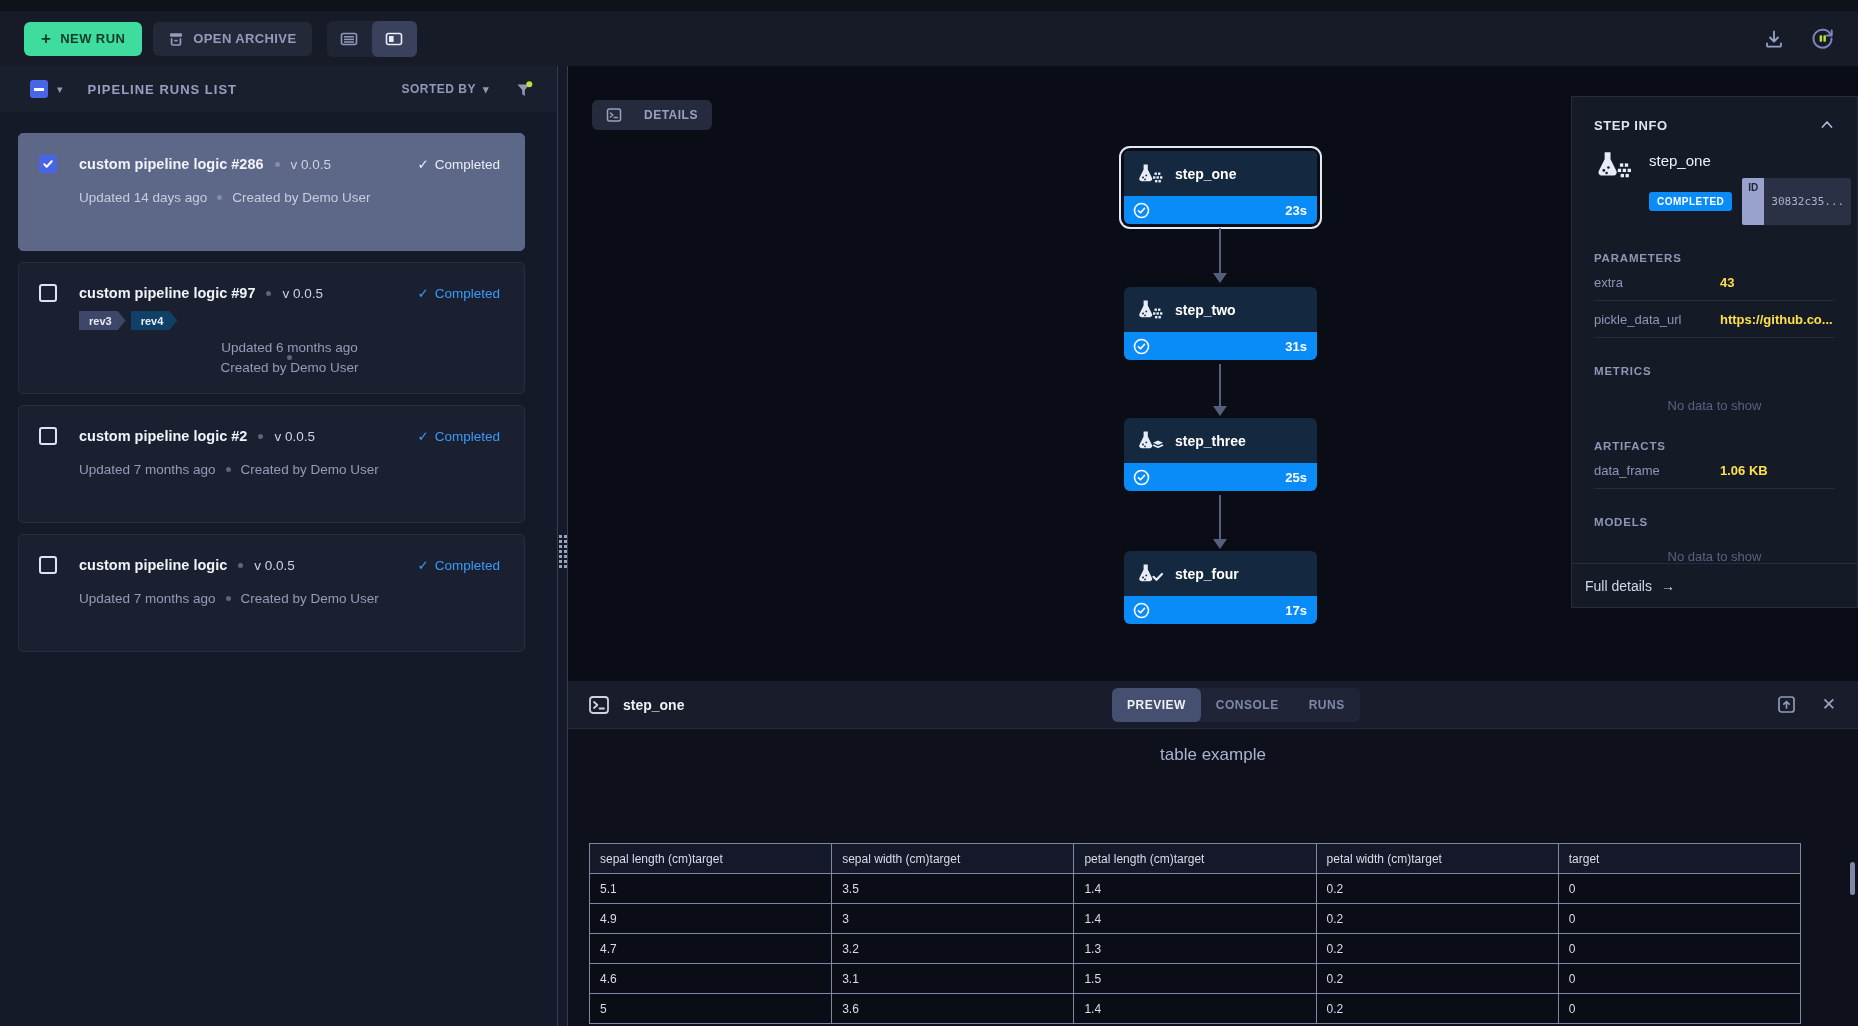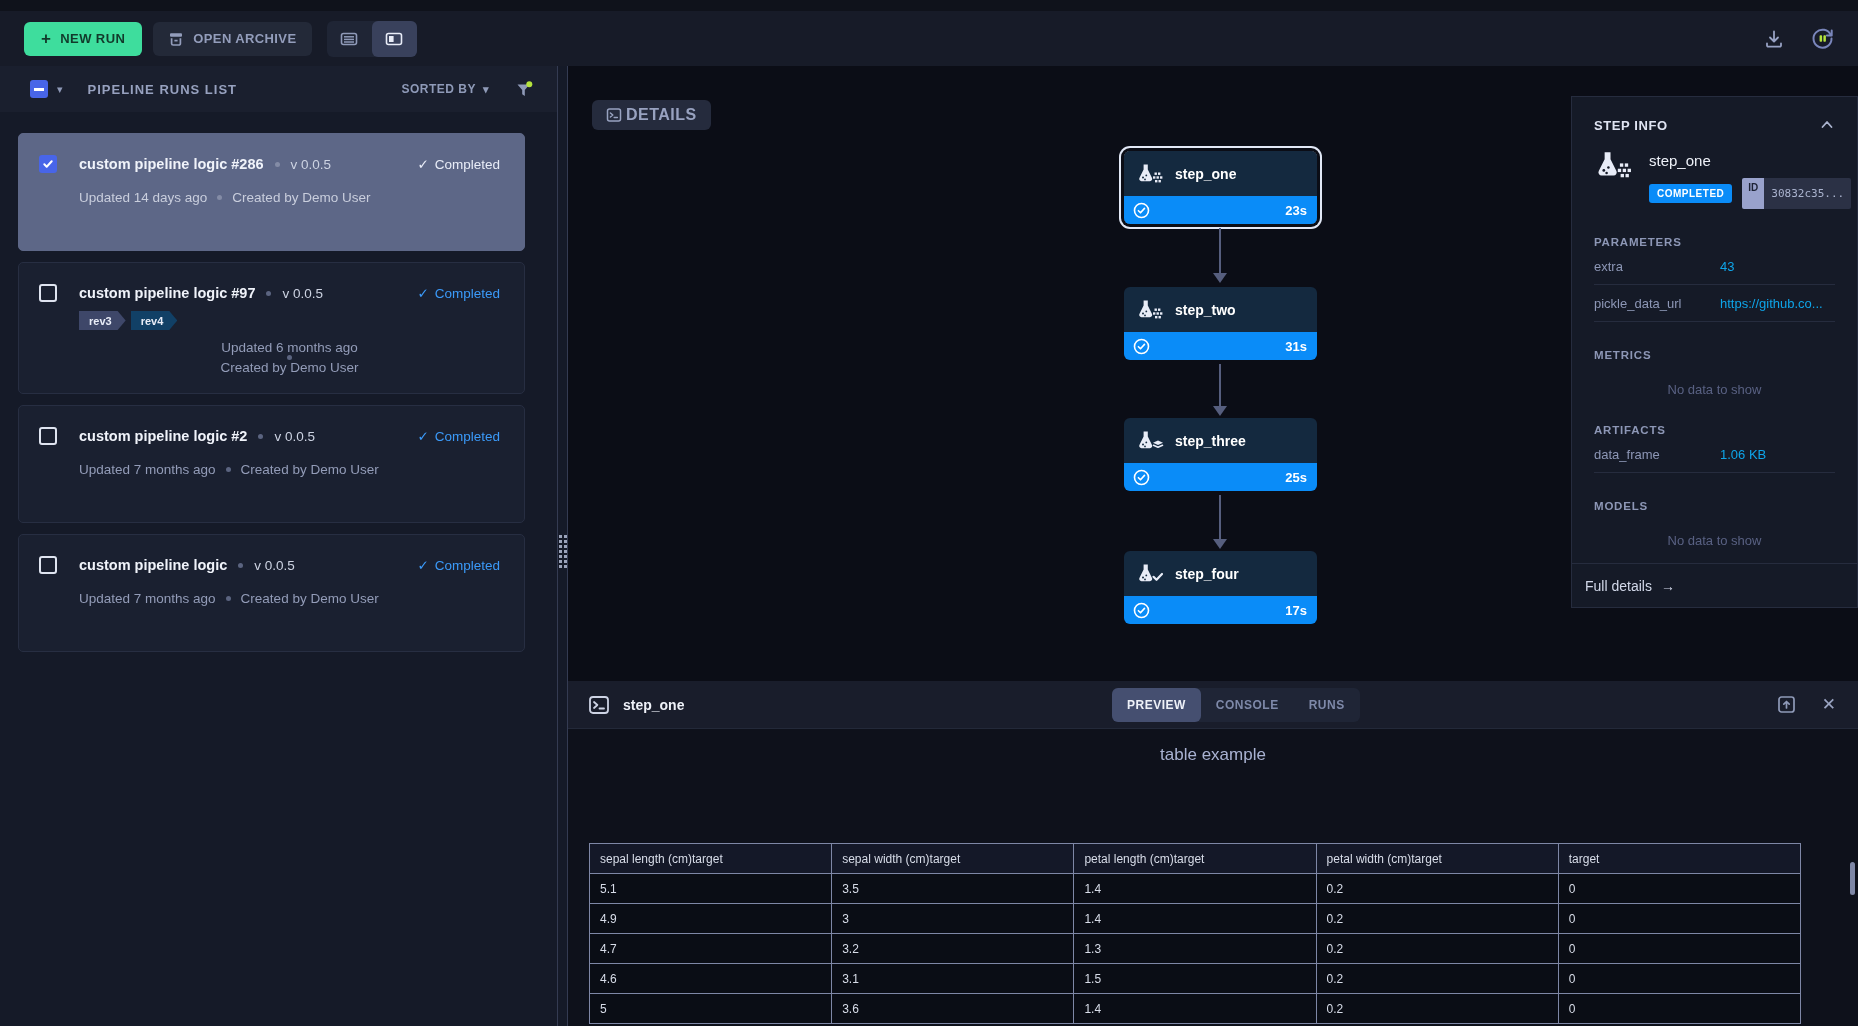--- a/index.html
+++ b/index.html
@@ -63,23 +63,23 @@
 
   
   .divider { position:absolute; left:557px; top:66px; width:11px; bottom:0; background:#151a28;
              border-left:1px solid #343b52; border-right:1px solid #343b52; cursor:col-resize; }
   .dots { position:absolute; top:469px; left:50%; transform:translateX(-50%);
           display:grid; grid-template-columns:3px 3px; grid-auto-rows:3px; gap:2px; }
   .dots i { background:#9ba3ba; }
 
   
   .canvas { position:absolute; left:568px; top:66px; width:1290px; height:615px; background:#0b0d16; }
-  .details-btn { position:absolute; left:24px; top:34px; display:flex; align-items:center; gap:4px;
+  .details-btn { position:absolute; left:24px; top:34px; display:flex; align-items:center; gap:22px;
                  height:30px; padding:2px 14px; background:#252b3d; border-radius:6px; color:#98a2c0;
-                 font-weight:bold; font-size:16px; letter-spacing:.5px; cursor:pointer; }
+                 font-weight:bold; font-size:12px; letter-spacing:.5px; cursor:pointer; }
   .node { position:absolute; left:556px; width:193px; height:73px; border-radius:6px; overflow:hidden; cursor:pointer; }
   .node.selected { box-shadow:0 0 0 3px #0b0d16, 0 0 0 5px #e2e8f6; }
   .node-head { height:45px; background:#14293f; display:flex; align-items:center; padding:0 12px; gap:9px; }
   .node-name { font-weight:bold; font-size:14px; color:#fff; }
   .node-bar { height:28px; background:#0a8cf8; display:flex; align-items:center; padding:0 10px 0 9px; }
   .duration { margin-left:auto; color:#fff; font-weight:bold; font-size:13px; }
   .arrow { position:absolute; left:651px; width:2px; background:#565e7e; }
   .arrow::after { content:''; position:absolute; bottom:-10px; left:-6px;
                   border:7px solid transparent; border-bottom:0; border-top:10px solid #565e7e; }
 
@@ -89,26 +89,26 @@
   .si-head { display:flex; align-items:center; justify-content:space-between; }
   .si-title { font-weight:bold; font-size:13px; letter-spacing:.6px; color:#dfe4f2; }
   .si-step { display:flex; gap:13px; margin-top:17px; }
   .si-step-name { font-size:15px; color:#eef1f8; margin-top:2px; }
   .si-badges { display:flex; align-items:center; margin-top:9px; }
   .badge-completed { background:#0a8cf8; color:#fff; font-size:10px; font-weight:bold; letter-spacing:.5px;
                      padding:4px 8px; border-radius:3px; }
   .id-chip { display:flex; margin-left:10px; }
   .id-label { background:#99a2cc; color:#1d2336; font-size:10px; font-weight:bold; padding:4px 6px;
               border-radius:2px 0 0 2px; }
-  .id-value { background:#2b3145; color:#aab3ce; font-size:11px; padding:9px 7px; border-radius:0 2px 2px 0;
+  .id-value { background:#2b3145; color:#aab3ce; font-size:11px; padding:17px 7px; border-radius:0 2px 2px 0;
               font-family:"DejaVu Sans Mono", monospace; }
   .si-label { margin-top:27px; font-size:11.5px; font-weight:bold; letter-spacing:.8px; color:#8d97b6; }
   .si-row { display:flex; align-items:center; padding:11px 0 10px 0; border-bottom:1px solid #262c3e; font-size:13px; }
   .si-key { color:#8d97b6; width:126px; flex-shrink:0; }
-  .si-val { color:#0ea5e9; font-weight:normal; white-space:nowrap; overflow:hidden; }
+  .si-val { color:#fde047; font-weight:bold; white-space:nowrap; overflow:hidden; }
   .si-empty { text-align:center; color:#596183; font-size:13px; margin-top:21px; }
   .full-details { position:absolute; left:0; right:0; bottom:0; height:44px; border-top:1px solid #262c3e;
                   display:flex; align-items:center; gap:9px; padding:0 13px; font-size:14px; color:#d3d9ea; cursor:pointer; }
 
   
   .bottom { position:absolute; left:568px; top:681px; width:1290px; height:345px; background:#0e111b; }
   .bottom-header { position:relative; height:48px; background:#191d2b; border-bottom:1px solid #232939;
                    display:flex; align-items:center; padding:0 22px 0 20px; }
   .bh-name { margin-left:13px; font-weight:bold; font-size:14px; color:#eef1f8; }
   .tabs { position:absolute; left:544px; top:7px; display:flex; background:#1f2536; border-radius:6px; }

